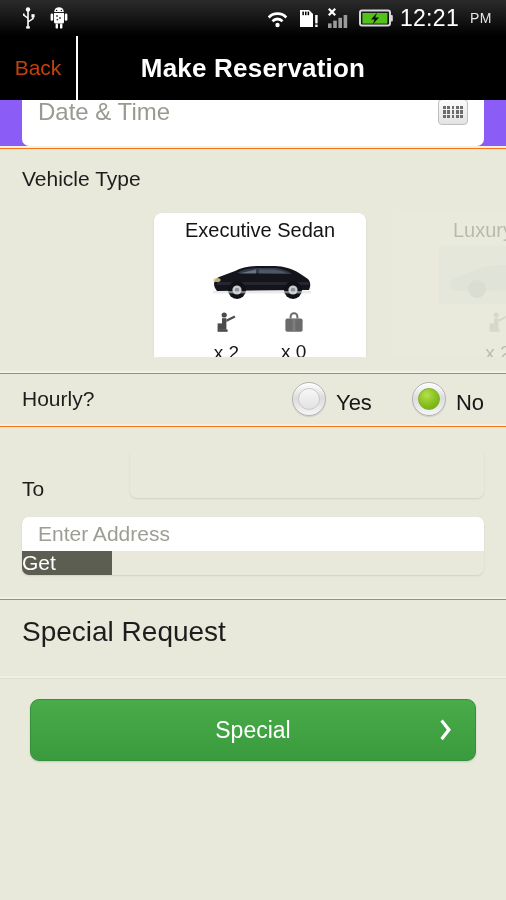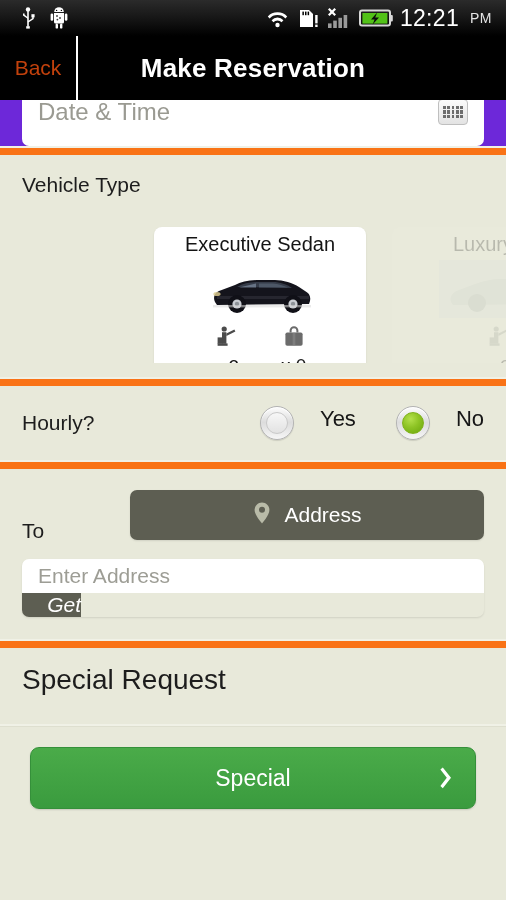--- a/index.html
+++ b/index.html
@@ -41,27 +41,27 @@
     font-size: 26px; font-weight: bold; letter-spacing: .2px;
     padding-right: 78px;
   }
 
   
   .content { position: relative; width: 100%; }
 
   .section {
     position: relative; background: #e8e9da;
     border-bottom: 2px solid #f0f1e6;
-    border-top: 7px solid #f97316;
+    border-top: 1px solid #f97316;
   }
 
   
   .datetime-wrap {
     position: relative; height: 48px; overflow: hidden;
-    background: #6d28d9; padding: 0 22px;
+    background: #8b5cf6; padding: 0 22px;
     border-bottom: 2px solid #f0f1e6;
   }
   .datetime-field {
     position: absolute; left: 22px; right: 22px; top: -22px; height: 68px;
     background: #fff; border-radius: 7px;
     display: flex; align-items: center; padding: 0 16px;
     box-shadow: 0 1px 1px rgba(0,0,0,.07);
   }
   .datetime-ph { color: #9a9a92; font-size: 24px; }
   .cal-icon {
@@ -74,41 +74,41 @@
     grid-template-columns: repeat(5,1fr); grid-template-rows: repeat(3,1fr); gap: 1.5px; }
   .cal-grid i { background: #6d6d6d; display: block; }
 
   
   .veh-section { padding: 18px 0 14px 0; }
   .section-label { font-size: 21px; color: #1d1d1d; padding: 0 22px 4px 22px; }
   .veh-carousel {
     position: relative; height: 148px; margin-top: 14px; overflow: hidden;
   }
   .veh-card {
-    position: absolute; top: 12px; width: 212px; height: 178px;
+    position: absolute; top: 4px; width: 212px; height: 178px;
     background: #fff; border-radius: 8px;
     box-shadow: 0 1px 2px rgba(0,0,0,.10);
     display: flex; flex-direction: column; align-items: center;
     padding-top: 6px; cursor: pointer;
   }
   .veh-card.selected { left: 154px; }
   .veh-card.faded {
     left: 392px; background: rgba(255,255,255,0.18); box-shadow: none;
     opacity: .22;
   }
   .veh-name { font-size: 20px; color: #141414; margin-bottom: 2px; }
   .veh-img { width: 118px; height: 58px; position: relative; margin: 2px 0 4px 0; }
   .veh-meta { display: flex; align-items: center; gap: 42px; font-size: 19px; color: #161616; margin-top: 2px; }
   .meta-item { display: flex; align-items: center; gap: 3px; flex-direction: column; }
 
   
-  .hourly-section { padding: 20px 22px; display: flex; align-items: center; }
+  .hourly-section { padding: 8px 22px; display: flex; align-items: center; }
   .hourly-label { font-size: 21px; color: #1d1d1d; }
   .radio-group { margin-left: auto; display: flex; align-items: center; gap: 10px; }
-  .radio-pair { display: flex; align-items: flex-start; gap: 26px; }
+  .radio-pair { display: flex; align-items: flex-end; gap: 10px; }
   .radio {
     width: 34px; height: 34px; border-radius: 50%;
     background: linear-gradient(to bottom,#fdfdfd 0%,#dcdcdc 48%,#f6f6f6 100%);
     border: 1px solid #b3b3b3;
     display: flex; align-items: center; justify-content: center;
     box-shadow: 0 1px 1px rgba(0,0,0,.12), inset 0 1px 1px rgba(255,255,255,.9);
     cursor: pointer;
   }
   .radio .dot {
     width: 22px; height: 22px; border-radius: 50%;
@@ -139,22 +139,22 @@
 
   .addr-row { display: flex; margin-top: 16px; height: 58px;
     border-radius: 7px; overflow: hidden; box-shadow: 0 1px 2px rgba(0,0,0,.10); flex-direction: column; }
   .addr-input {
     flex: 1; background: #fff; border: none; outline: none;
     font-size: 21px; color: #1a1a1a; padding: 0 16px;
     font-family: "Liberation Sans", sans-serif;
   }
   .addr-input::placeholder { color: #9d9d95; }
   .get-btn {
-    width: 59px; background: #5d5e52; color: #fff; font-size: 21px;
-    display: flex; align-items: center; justify-content: flex-end; cursor: pointer; font-style: italic;
+    width: 90px; background: #5d5e52; color: #fff; font-size: 21px;
+    display: flex; align-items: center; justify-content: flex-start; cursor: pointer;
   }
 
   
   .sr-section { padding: 16px 22px 18px 22px; }
   .sr-label { font-size: 28px; color: #1d1d1d; margin-bottom: 10px; }
   .sr-box {
     width: 100%; height: 108px; background: #fff; border: none; outline: none;
     border-radius: 7px; resize: none; padding: 28px 18px;
     font-size: 22px; color: #1a1a1a;
     font-family: "Liberation Sans", sans-serif;
@@ -380,29 +380,20 @@
             </span>
           <span class="radio-text">No</span>
         </div>
       </div>
     </div>
 
     <div class="section to-section">
       <div class="to-row">
         <span class="to-label">To</span>
         <div class="seg">
-          <div class="seg-btn active">
-            <span>
-              <svg width="20" height="24" viewBox="0 0 20 24">
-                <path d="M10 1.6 C5.9 1.6 2.6 4.9 2.6 9 C2.6 14.4 10 22.4 10 22.4 C10 22.4 17.4 14.4 17.4 9 C17.4 4.9 14.1 1.6 10 1.6 Z" fill="#b9bba8"></path>
-                <circle cx="10" cy="8.8" r="3" fill="#5d5e52"></circle>
-              </svg>
-            </span>
-            <span>Address</span>
-          </div>
         </div>
       </div>
 
       <div class="addr-row">
         <input class="addr-input" type="text" placeholder="Enter Address" style="">
         <div class="get-btn">
           <span>Get</span>
         </div>
       </div>
     </div>

